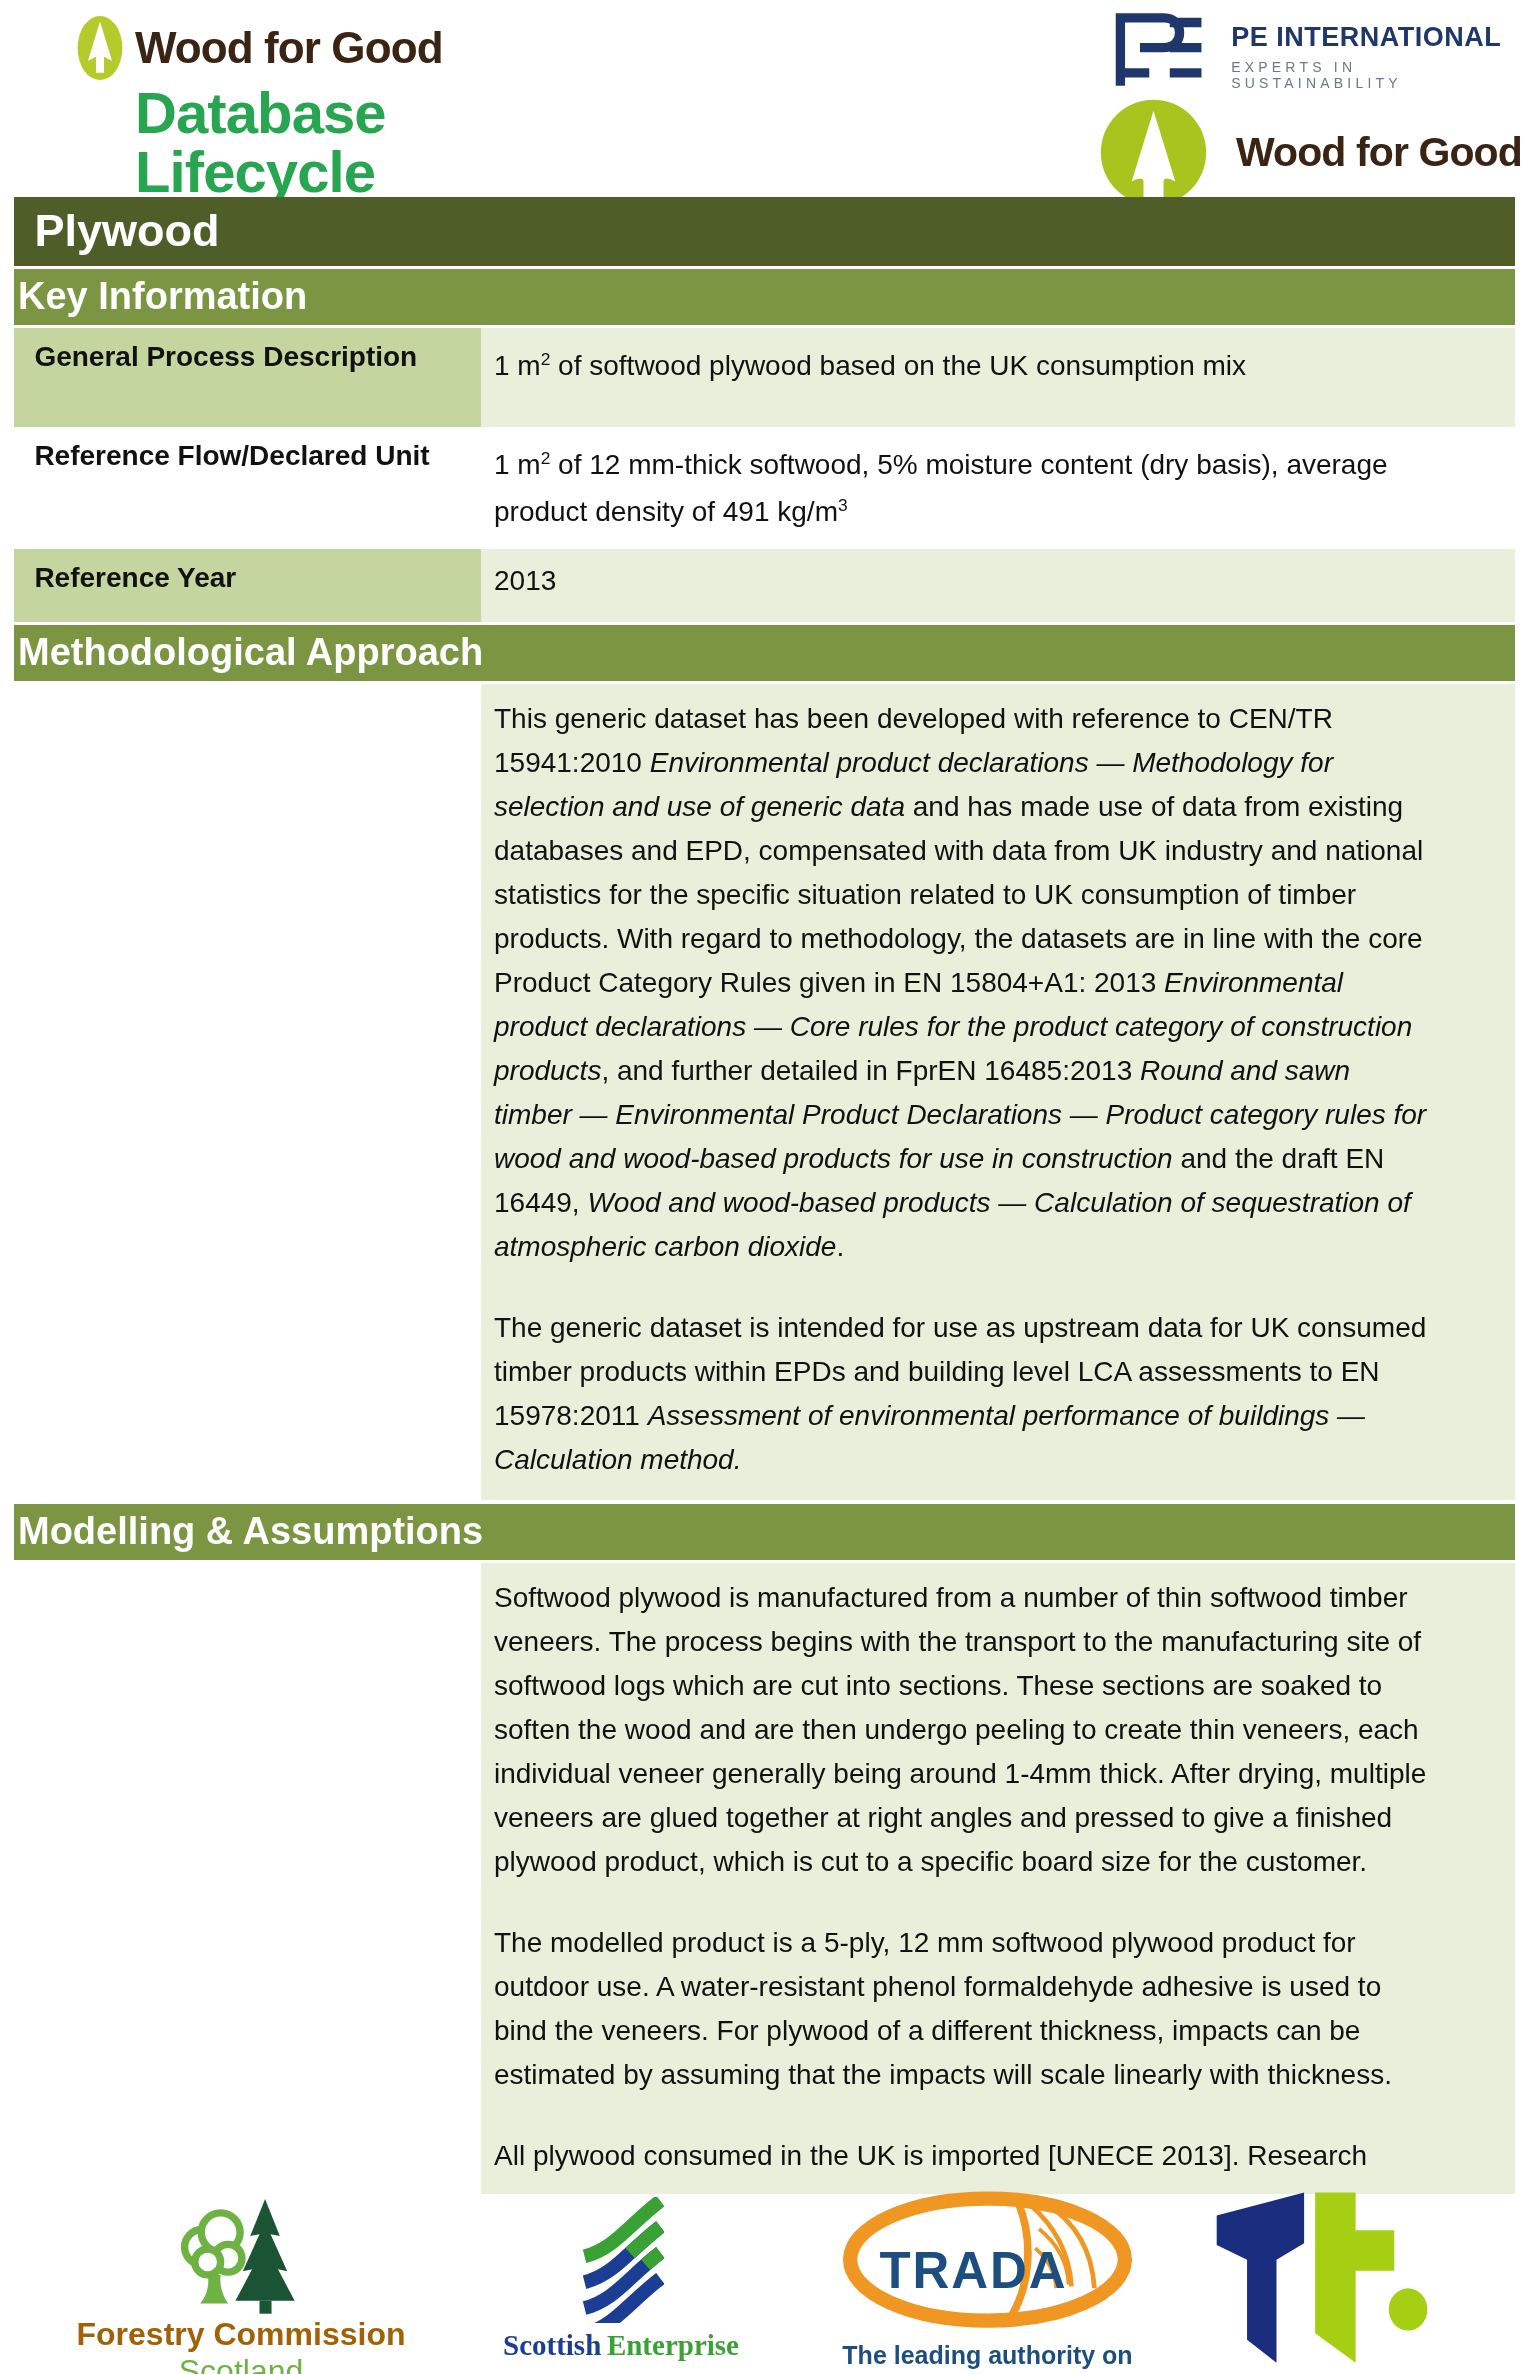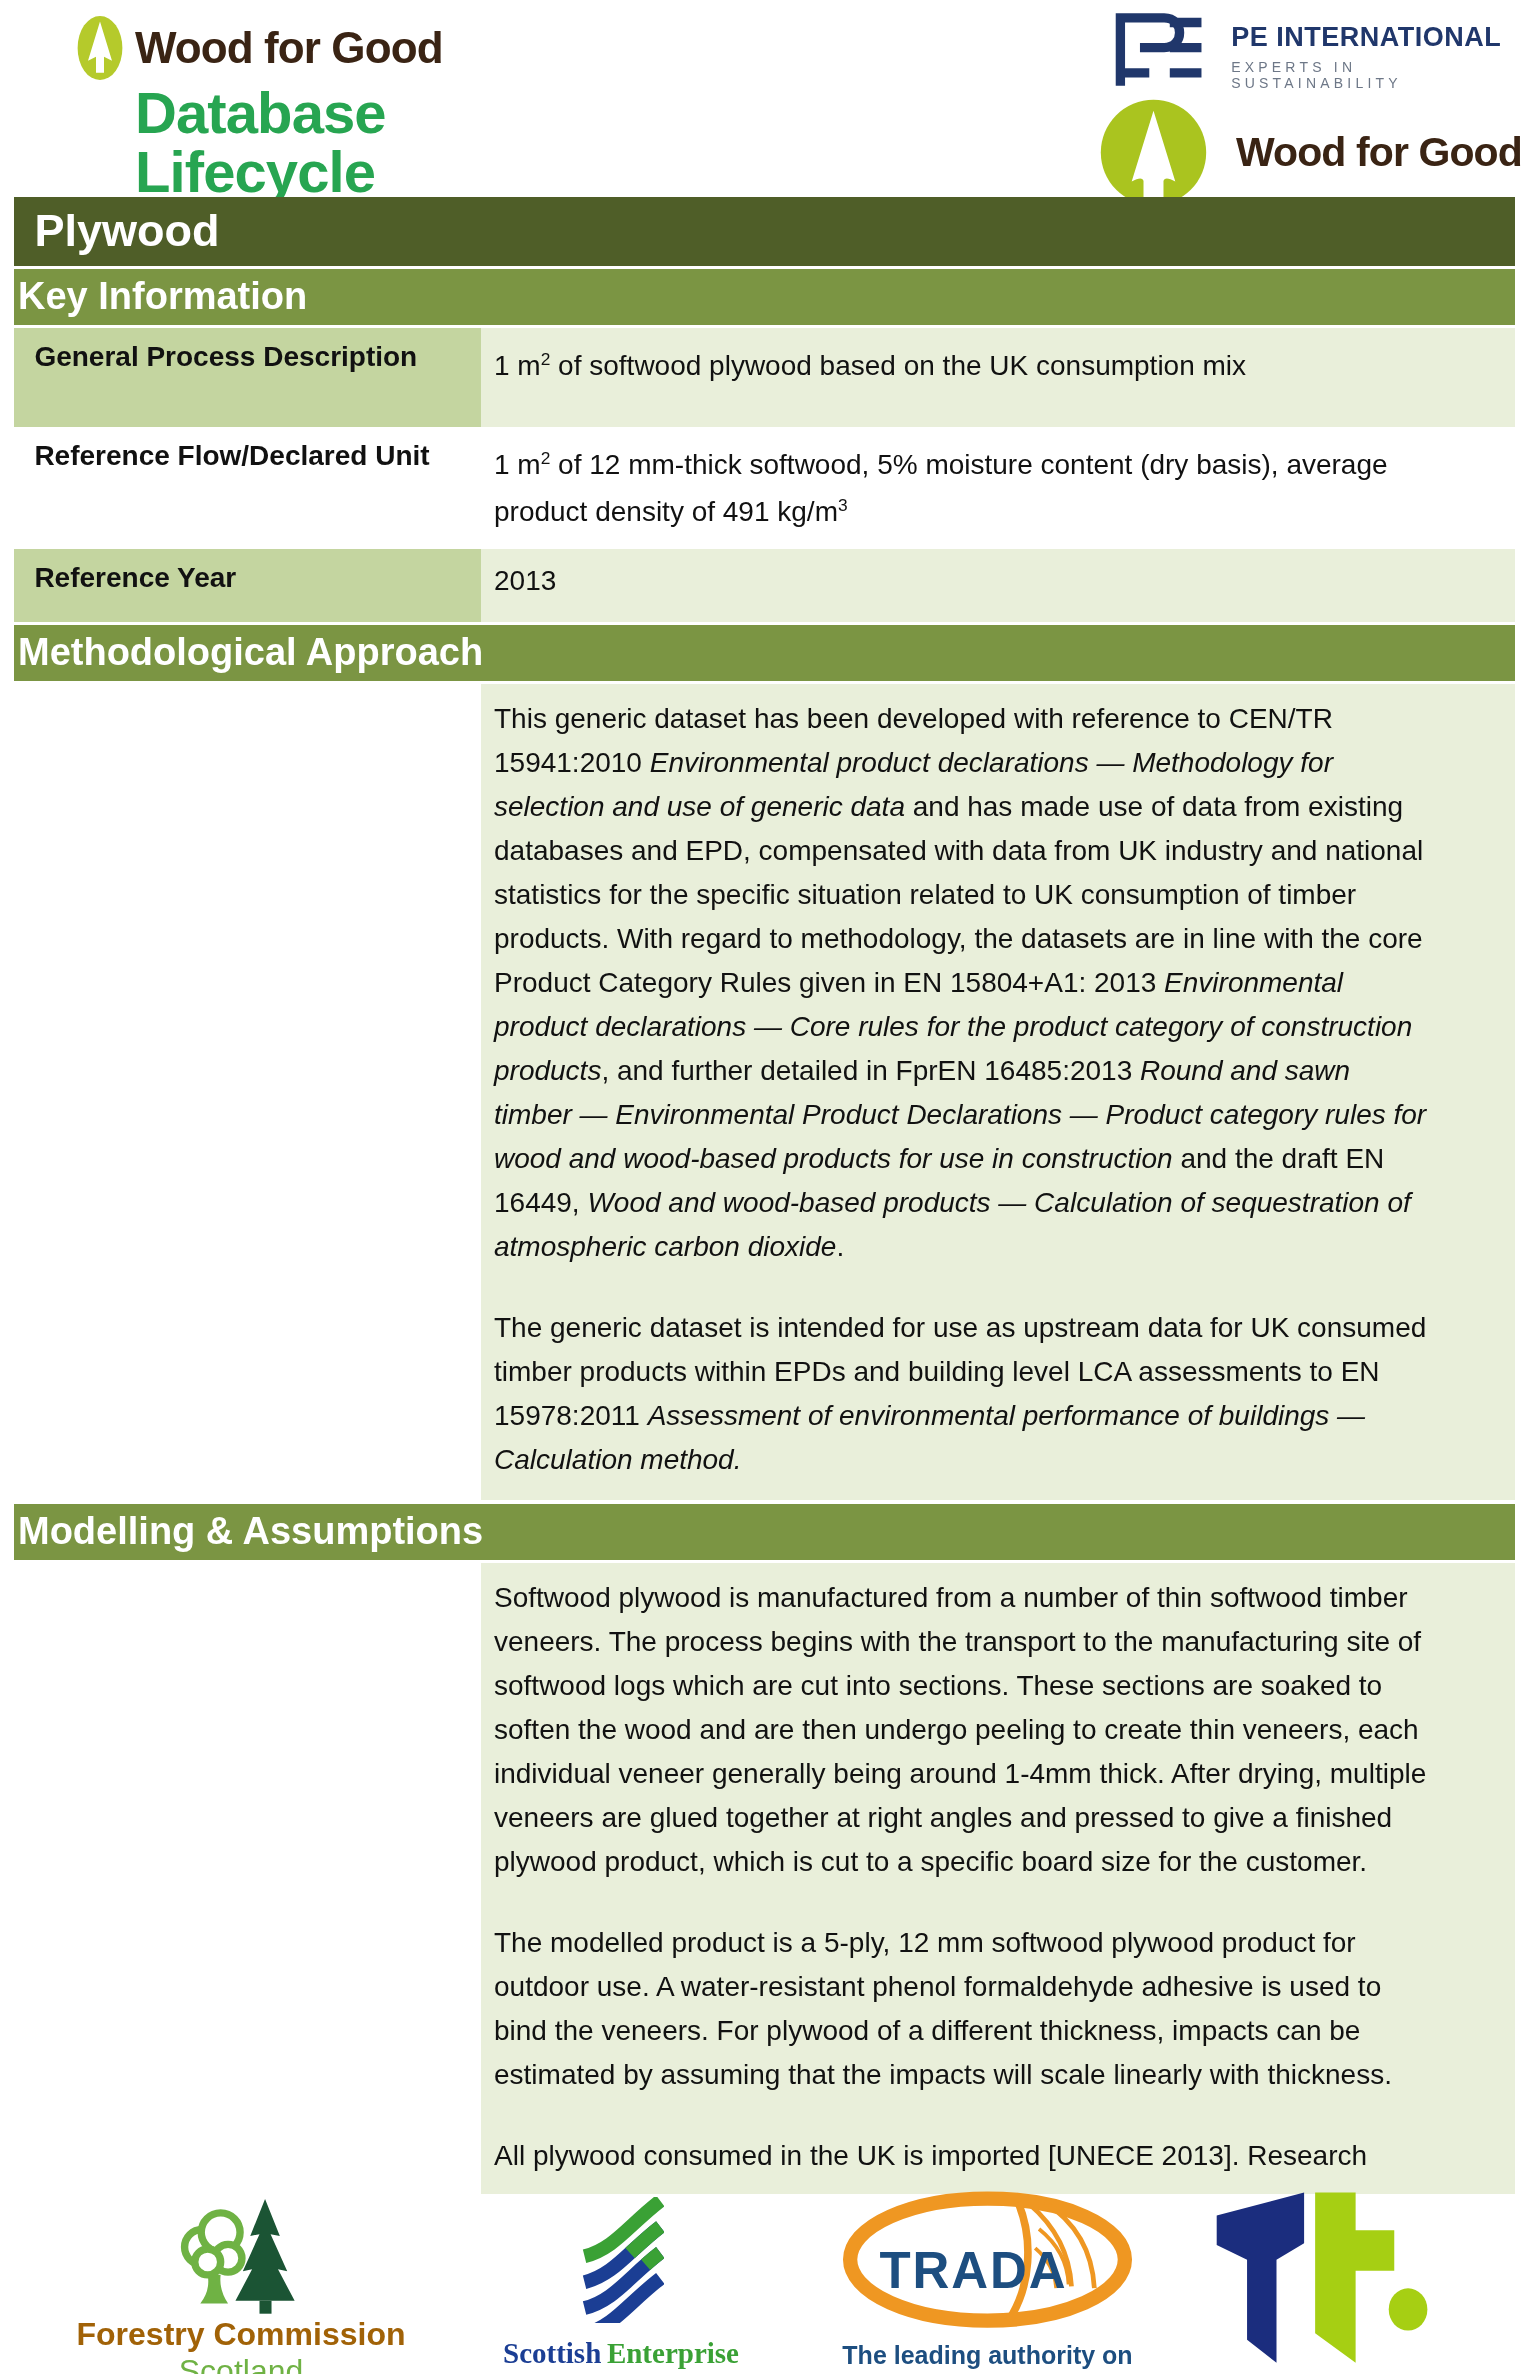--- a/index.html
+++ b/index.html
@@ -46,21 +46,21 @@
   sup{font-size:0.62em;}
   
   .footer{position:absolute;left:0;top:2182px;width:1537px;height:193px;}
   .logo-block{position:absolute;text-align:center;}
   #logo-forestry{left:51px;top:13px;width:380px;}
   #logo-forestry svg{display:block;margin:0 auto;}
   .fc-title{font-size:32px;font-weight:bold;color:#a16207;margin-top:1.9px;}
   .fc-sub{font-size:32px;color:#6fb244;margin-top:0px;}
   #logo-se{left:482px;top:15px;width:278px;}
   #logo-se svg{display:block;margin:0 auto;}
-  .se-text{margin-top:14px;font-family:"Liberation Serif", serif;font-size:29px;font-weight:bold;}
+  .se-text{margin-top:6px;font-family:"Liberation Serif", serif;font-size:29px;font-weight:bold;}
   .se-w1{color:#1b3e94;}
   .se-w2{color:#3aa135;margin-left:5.6px;}
   #logo-trada{left:816px;top:7.4px;width:343px;}
   .trada-word{position:absolute;left:0;top:52px;width:315px;text-align:center;font-size:51px;font-weight:bold;color:#1d4e80;letter-spacing:1.9px;}
   .trada-tagline{margin-top:3.7px;font-size:25px;font-weight:bold;color:#1d4e80;width:343px;text-align:center;}
   #logo-tf{left:1206px;top:5.6px;width:232px;}
 </style>
 </head>
 <body>
 

